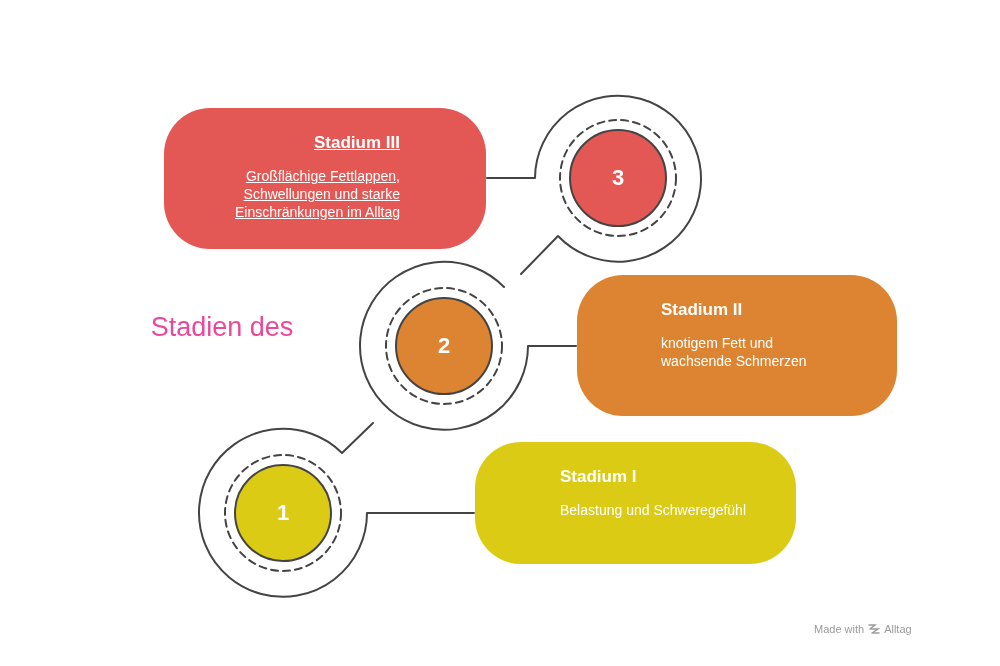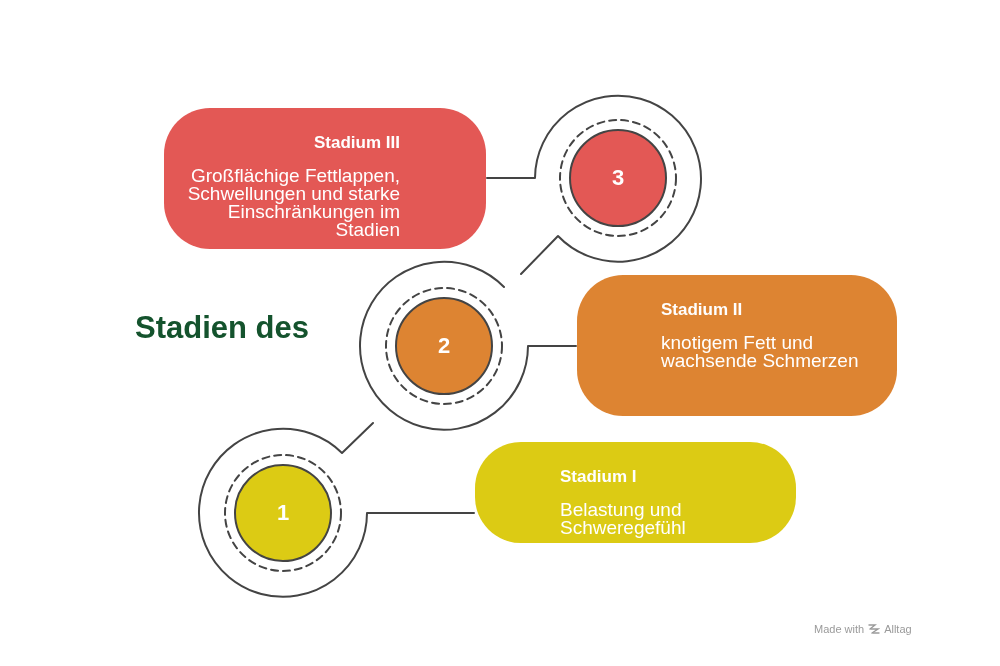--- a/index.html
+++ b/index.html
@@ -1,25 +1,25 @@
 <!DOCTYPE html>
 <html><head>
 <meta charset="utf-8">
 <style>
   html, body { margin: 0; padding: 0; background: #ffffff; }
   body { width: 1000px; height: 666px; position: relative; overflow: hidden; font-family: "Liberation Sans", "DejaVu Sans", sans-serif; }
   #diagram { position: absolute; left: 0; top: 0; }
   .box { position: absolute; border-radius: 46px; color: #ffffff; box-sizing: border-box; }
   .box .title { font-weight: bold; font-size: 17px; line-height: 20px; }
-  .box .desc { font-size: 19px; line-height: 18px; margin-top: 14px; }
-  .box3 { left: 164px; top: 108px; width: 322px; height: 141px; background: #e35855; text-align: right; padding: 25px 86px 18px 0; }
+  .box .desc { font-size: 14px; line-height: 18px; margin-top: 14px; }
+  .box3 { left: 164px; top: 108px; width: 322px; height: 141px; background: #e35855; text-align: right; padding: 25px 86px 18px 0; text-decoration: underline; }
   .box2 { left: 577px; top: 275px; width: 320px; height: 141px; background: #dd8432; text-align: left; padding: 25px 4px 0 84px; }
-  .box1 { left: 475px; top: 442px; width: 321px; height: 101px; background: #dccb14; text-align: left; padding: 25px 0 0 85px; }
+  .box1 { left: 475px; top: 442px; width: 321px; height: 122px; background: #dccb14; text-align: left; padding: 25px 0 0 85px; }
   .num { position: absolute; width: 96px; height: 96px; line-height: 96px; text-align: center; color: #ffffff; font-weight: bold; font-size: 22px; }
-  .main-title { position: absolute; left: 122px; top: 311px; width: 200px; text-align: center; font-weight: bold; font-size: 31px; line-height: 33px; color: #14532d; }
+  .main-title { position: absolute; left: 122px; top: 311px; width: 200px; text-align: center; font-weight: normal; font-size: 27px; line-height: 33px; color: #ec4899; }
   .footer { position: absolute; left: 814px; top: 623px; font-size: 11px; color: #9a9a9a; display: flex; align-items: center; gap: 4px; }
   .footer svg { display: block; }
 </style>
 </head>
 <body>
 
 <svg id="diagram" width="1000" height="666" viewBox="0 0 1000 666" xmlns="http://www.w3.org/2000/svg">
   <g fill="none" stroke="#444444" stroke-width="2" stroke-linecap="round" stroke-linejoin="round">
 
     <path d="M 487 178 L 535 178 A 83 83 0 1 1 558 236 L 521 274"></path>
@@ -44,21 +44,21 @@
 
 <div class="main-title">
   <div>Stadien des</div>
 </div>
 
 <div class="box box3">
   <div class="title">Stadium III</div>
   <div class="desc">
     <div>Großflächige Fettlappen,</div>
     <div>Schwellungen und starke</div>
-    <div>Einschränkungen im Stadien</div>
+    <div>Einschränkungen im Alltag</div>
   </div>
 </div>
 
 <div class="box box2">
   <div class="title">Stadium II</div>
   <div class="desc">
     <div>knotigem Fett und</div>
     <div>wachsende Schmerzen</div>
   </div>
 </div>

